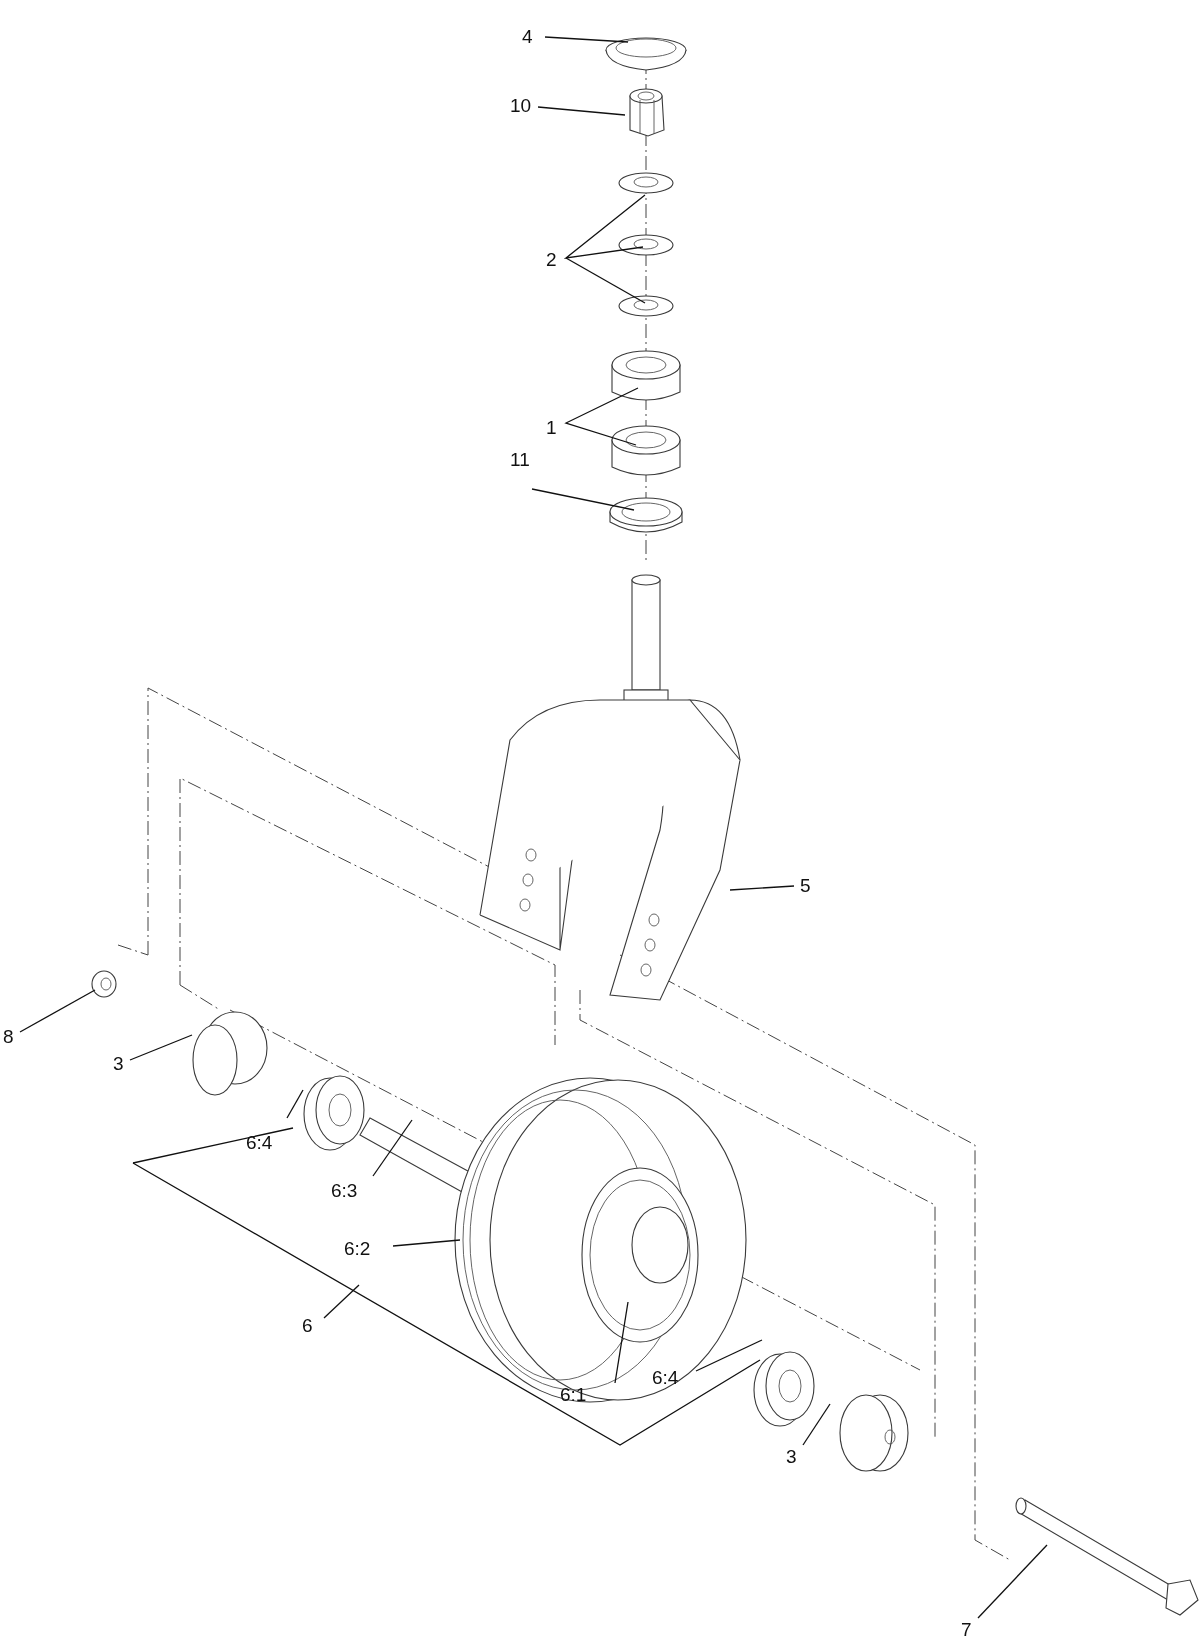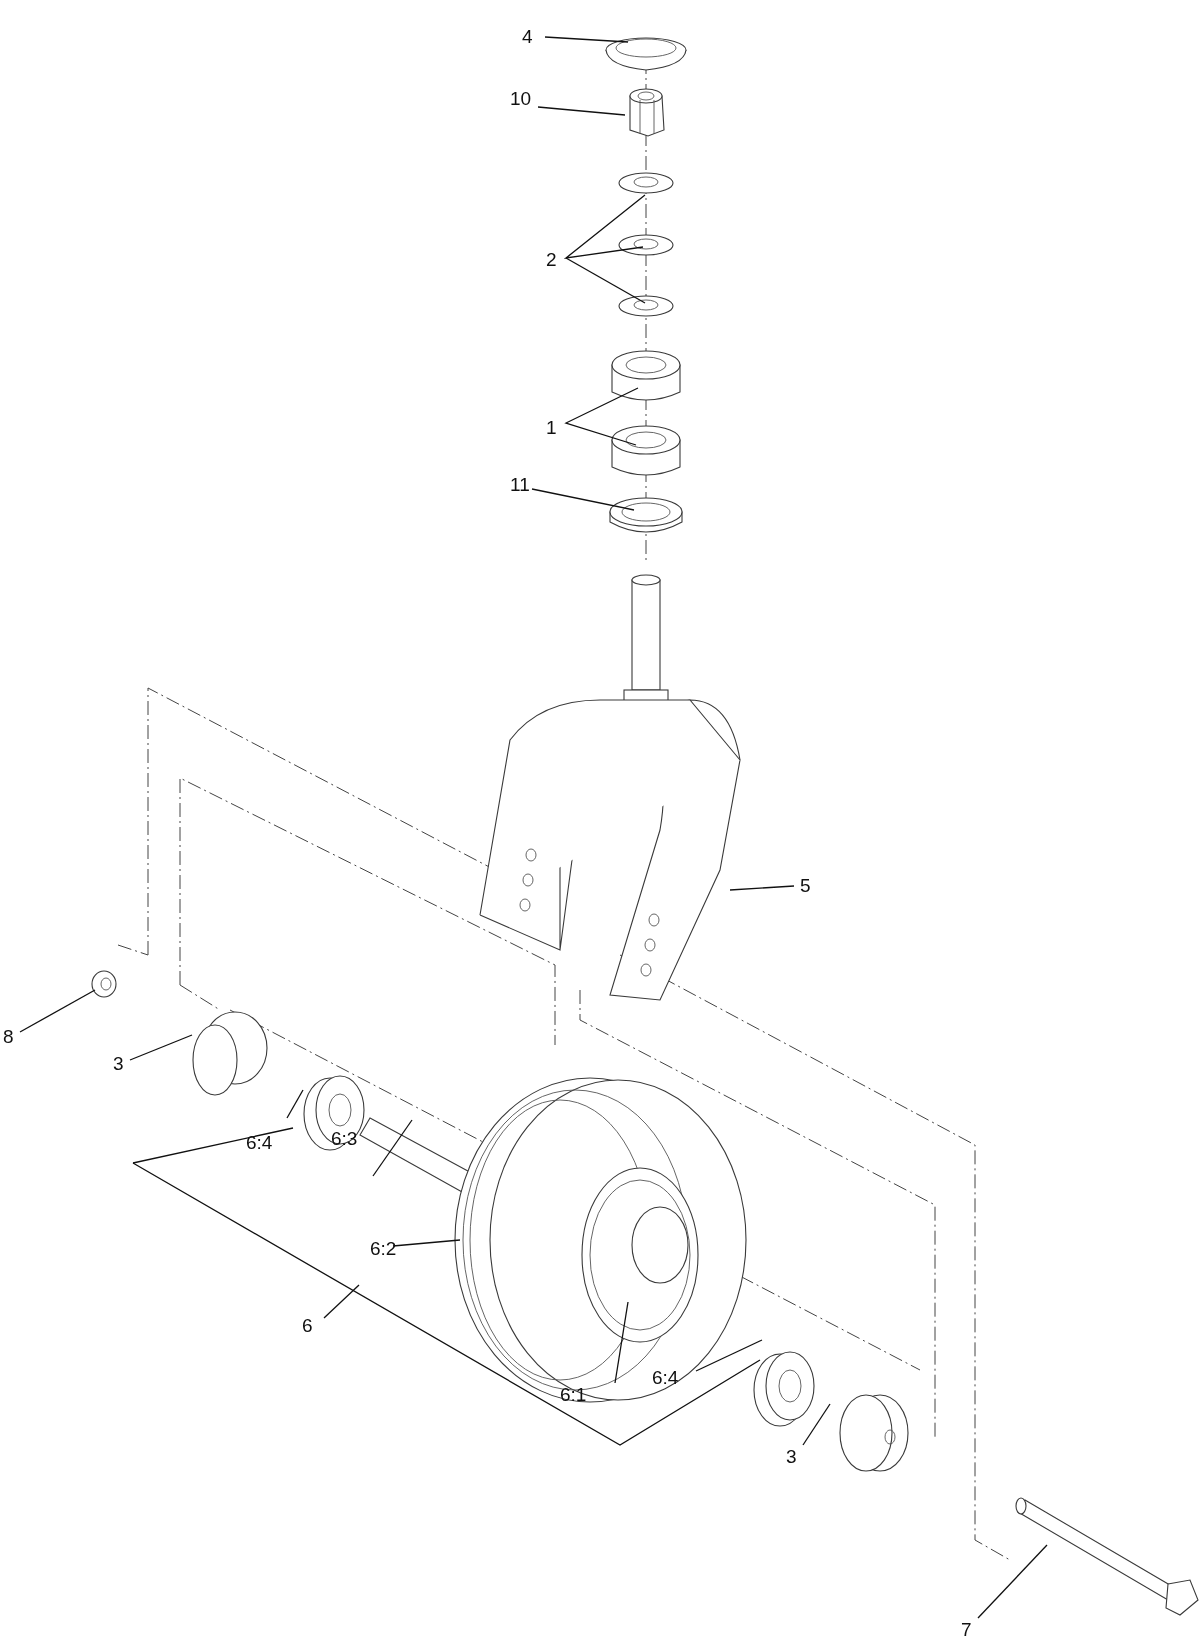--- a/index.html
+++ b/index.html
@@ -148,27 +148,27 @@
     <line class="leader" x1="393" y1="1246" x2="460" y2="1240"></line>
     <line class="leader" x1="324" y1="1318" x2="359" y2="1285"></line>
     <line class="leader" x1="615" y1="1383" x2="628" y2="1302"></line>
     <line class="leader" x1="696" y1="1371" x2="762" y2="1340"></line>
     <line class="leader" x1="803" y1="1445" x2="830" y2="1404"></line>
     <line class="leader" x1="978" y1="1618" x2="1047" y2="1545"></line>
   </g>
 </svg>
 
 <div class="label" style="left:522px;top:27px">4</div>
-<div class="label" style="left:510px;top:89px">10</div>
+<div class="label" style="left:510px;top:96px">10</div>
 <div class="label" style="left:546px;top:250px">2</div>
 <div class="label" style="left:546px;top:418px">1</div>
-<div class="label" style="left:510px;top:475px">11</div>
+<div class="label" style="left:510px;top:450px">11</div>
 <div class="label" style="left:800px;top:876px">5</div>
 <div class="label" style="left:3px;top:1027px">8</div>
 <div class="label" style="left:113px;top:1054px">3</div>
 <div class="label" style="left:246px;top:1133px">6:4</div>
-<div class="label" style="left:331px;top:1129px">6:3</div>
-<div class="label" style="left:370px;top:1239px">6:2</div>
+<div class="label" style="left:331px;top:1181px">6:3</div>
+<div class="label" style="left:344px;top:1239px">6:2</div>
 <div class="label" style="left:302px;top:1316px">6</div>
 <div class="label" style="left:560px;top:1385px">6:1</div>
 <div class="label" style="left:652px;top:1368px">6:4</div>
 <div class="label" style="left:786px;top:1447px">3</div>
 <div class="label" style="left:961px;top:1620px">7</div>
 
 </body></html>

